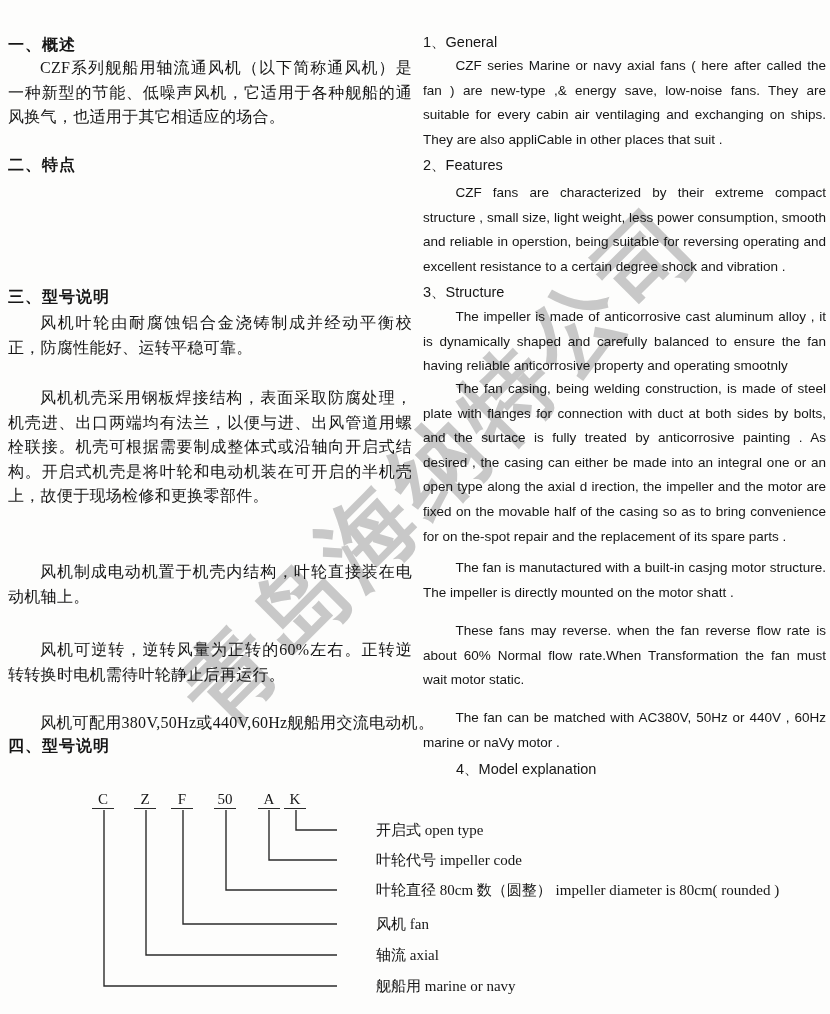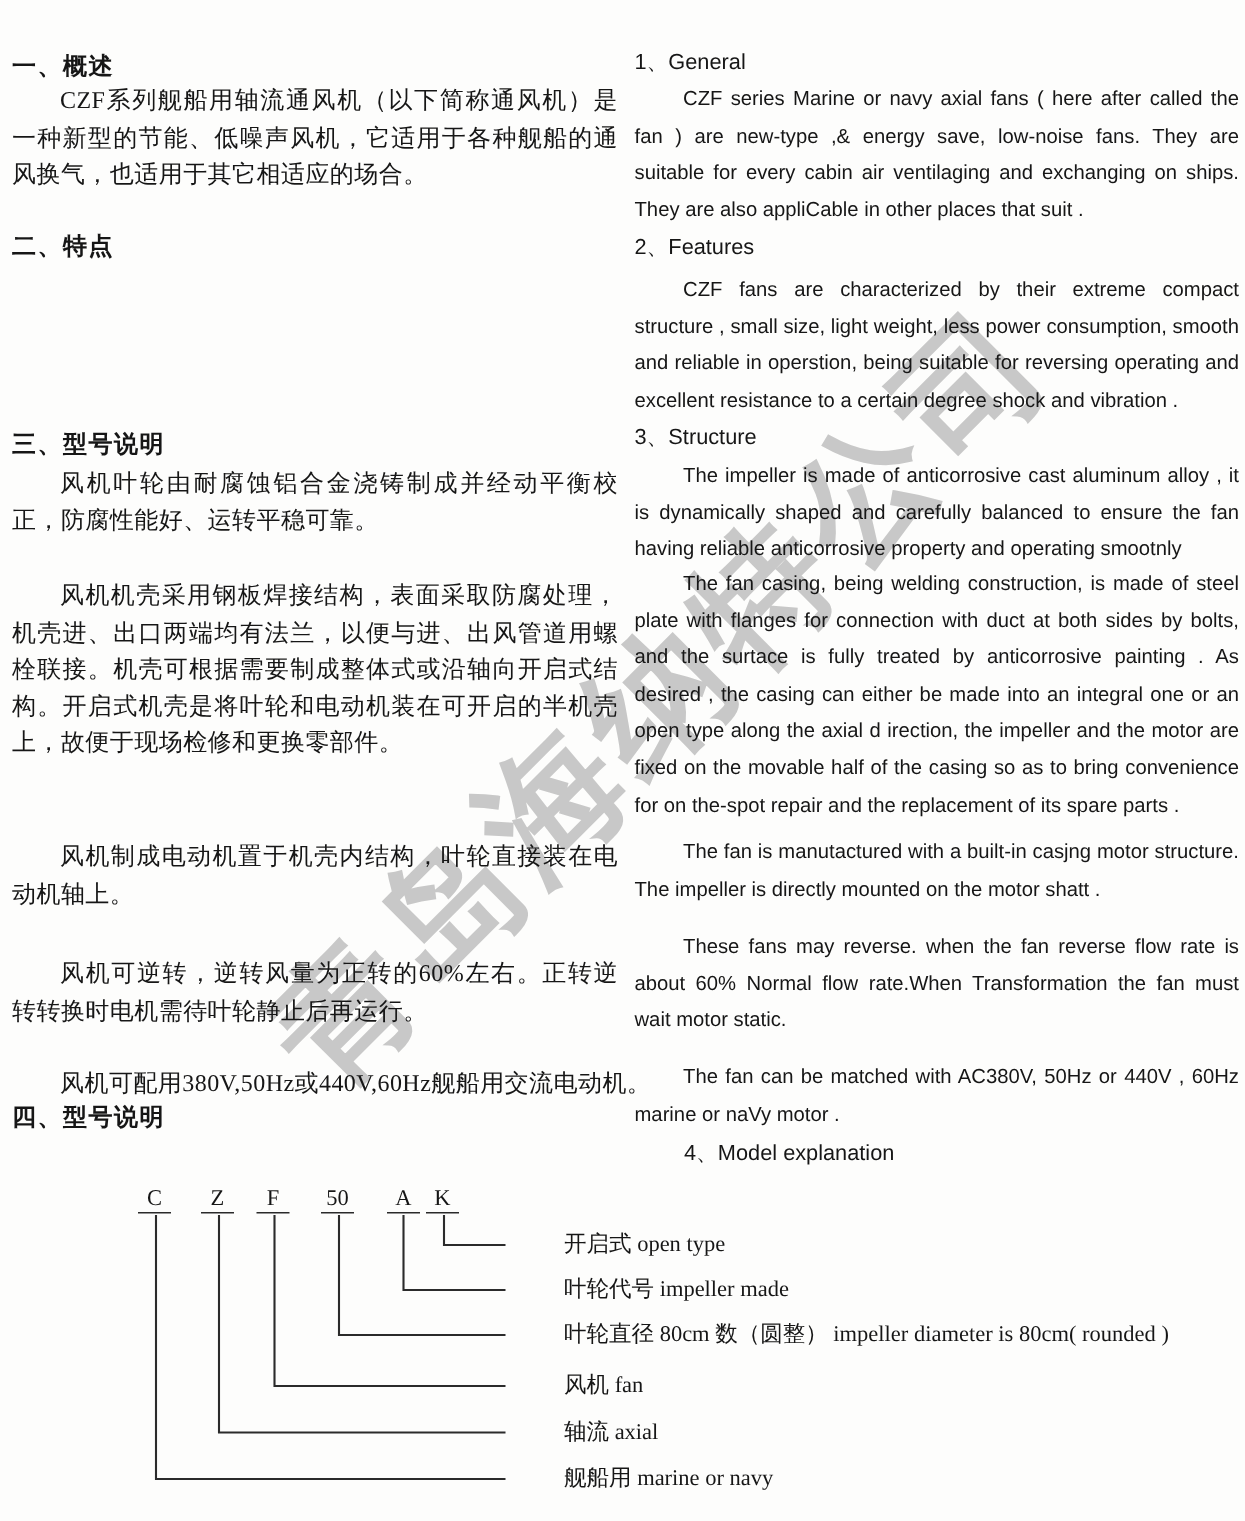--- a/index.html
+++ b/index.html
@@ -123,19 +123,19 @@
   <svg class="connector-svg" viewBox="0 0 830 1014" fill="none" stroke="#2b2b2b" stroke-width="1.4">
     <path d="M296 810 L296 830 L337 830"></path>
     <path d="M269 810 L269 860 L337 860"></path>
     <path d="M226 810 L226 890 L337 890"></path>
     <path d="M183 810 L183 924 L337 924"></path>
     <path d="M146 810 L146 955 L337 955"></path>
     <path d="M104 810 L104 986 L337 986"></path>
   </svg>
 
   <div class="dlabel" style="top:820px">开启式 open type</div>
-  <div class="dlabel" style="top:850px">叶轮代号 impeller made</div>
+  <div class="dlabel" style="top:850px">叶轮代号 impeller code</div>
   <div class="dlabel" style="top:880px">叶轮直径 80cm 数（圆整）  impeller diameter is 80cm( rounded )</div>
   <div class="dlabel" style="top:914px">风机 fan</div>
   <div class="dlabel" style="top:945px">轴流 axial</div>
   <div class="dlabel" style="top:976px">舰船用  marine or navy</div>
 
 </div>
 
 </body></html>

